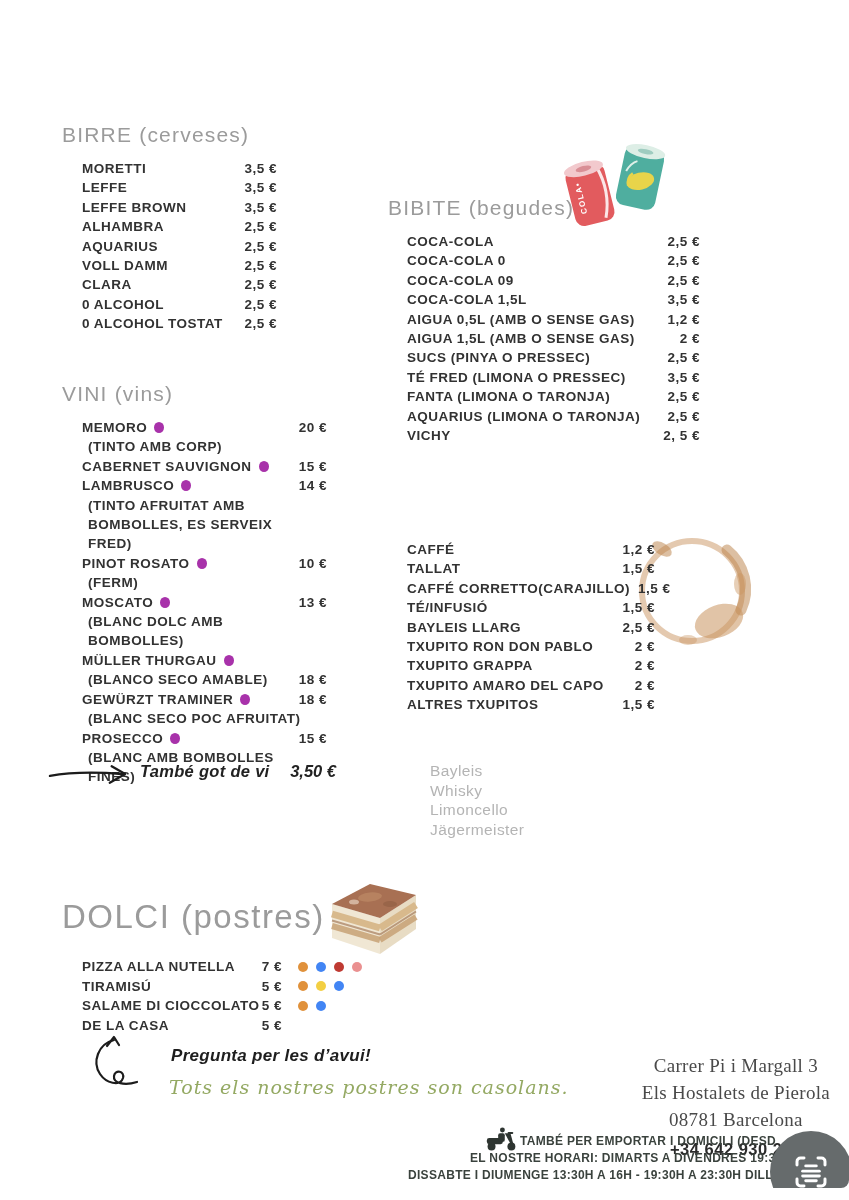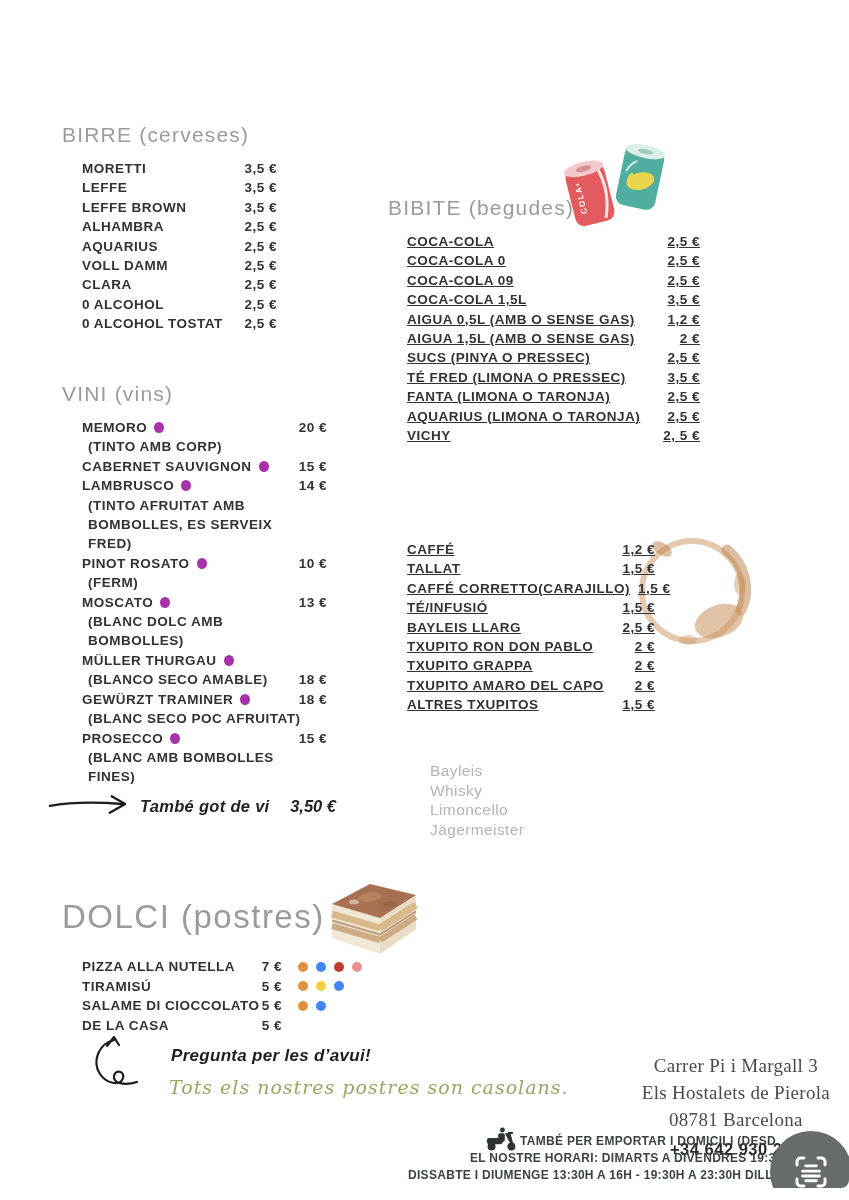--- a/index.html
+++ b/index.html
@@ -2,36 +2,36 @@
 <html style="--heading-gray: #9b9b9b; --text-dark: #323232; --footer-dark: #3a423d; --sublist-gray: #b4b4b4; --wine-dot: #a832aa; --dot-orange: #e0913b; --dot-blue: #4285f4; --dot-red: #bf3a32; --dot-pink: #ea9090; --dot-yellow: #f3cf43; --script-green: #94a963; --fab-bg: #666b6c; --stain-tan: #c9945f; --can-red: #e25b5e; --can-teal: #4fae9f; --lemon-yellow: #e8d44a;"><head>
 <meta charset="utf-8">
 <style>
   html,body{margin:0;padding:0;background:#fff;}
   .page{position:relative;width:849px;height:1188px;background:#fff;overflow:hidden;
         font-family:"Liberation Sans",sans-serif;border-radius:8px;}
   .sec-title{font-weight:400;font-size:21px;letter-spacing:1.2px;color:var(--heading-gray);
              margin:0 0 12px 0;font-family:"Liberation Sans",sans-serif;}
   .menu-block{position:absolute;}
   .rows{padding-left:20px;}
-  .rows-r{padding-left:19px;text-decoration:underline;}
+  .rows-r{padding-left:19px;}
   .row{display:flex;line-height:19.4px;}
   .itxt{font-weight:700;font-size:13.5px;letter-spacing:.5px;color:var(--text-dark);}
   .iname{white-space:nowrap;}
   .iprice{margin-left:auto;white-space:nowrap;padding-left:8px;}
   .wdot{width:10px;height:11px;border-radius:50%;background:var(--wine-dot);
         display:inline-block;align-self:center;margin-left:7px;}
   .vdesc{padding-left:6px;white-space:pre-line;}
   #birre{left:62px;top:123px;width:215px;}
   #bibite{left:388px;top:196px;width:312px;z-index:2;}
   #vini{left:62px;top:382px;width:265px;}
   #caffe{left:388px;top:540px;width:267px;z-index:2;}
   #caffe .sec-title{margin-bottom:16px;}
   .sublist{position:absolute;left:430px;top:761px;line-height:19.6px;font-size:15.5px;
            color:var(--sublist-gray);letter-spacing:.4px;}
-  .vini-note{position:absolute;left:48px;top:792px;width:288px;display:flex;align-items:flex-end;}
+  .vini-note{position:absolute;left:48px;top:762px;width:288px;display:flex;align-items:flex-start;}
   .note-script{font-style:italic;font-weight:700;font-size:16.5px;color:#222;
                letter-spacing:.3px;margin-left:10px;white-space:nowrap;}
   .note-price{margin-left:auto;font-style:italic;font-weight:700;font-size:16.5px;color:#222;}
   #dolci-title{position:absolute;left:62px;top:898px;font-size:33px;letter-spacing:1.5px;
                color:var(--heading-gray);font-weight:400;margin:0;}
   #dolci-rows{position:absolute;left:82px;top:957px;width:300px;}
   .drow{display:flex;line-height:19.6px;}
   .dname{width:178px;white-space:nowrap;}
   .dprice{width:22px;text-align:right;white-space:nowrap;}
   .dots{display:flex;align-items:center;gap:8px;margin-left:16px;}

